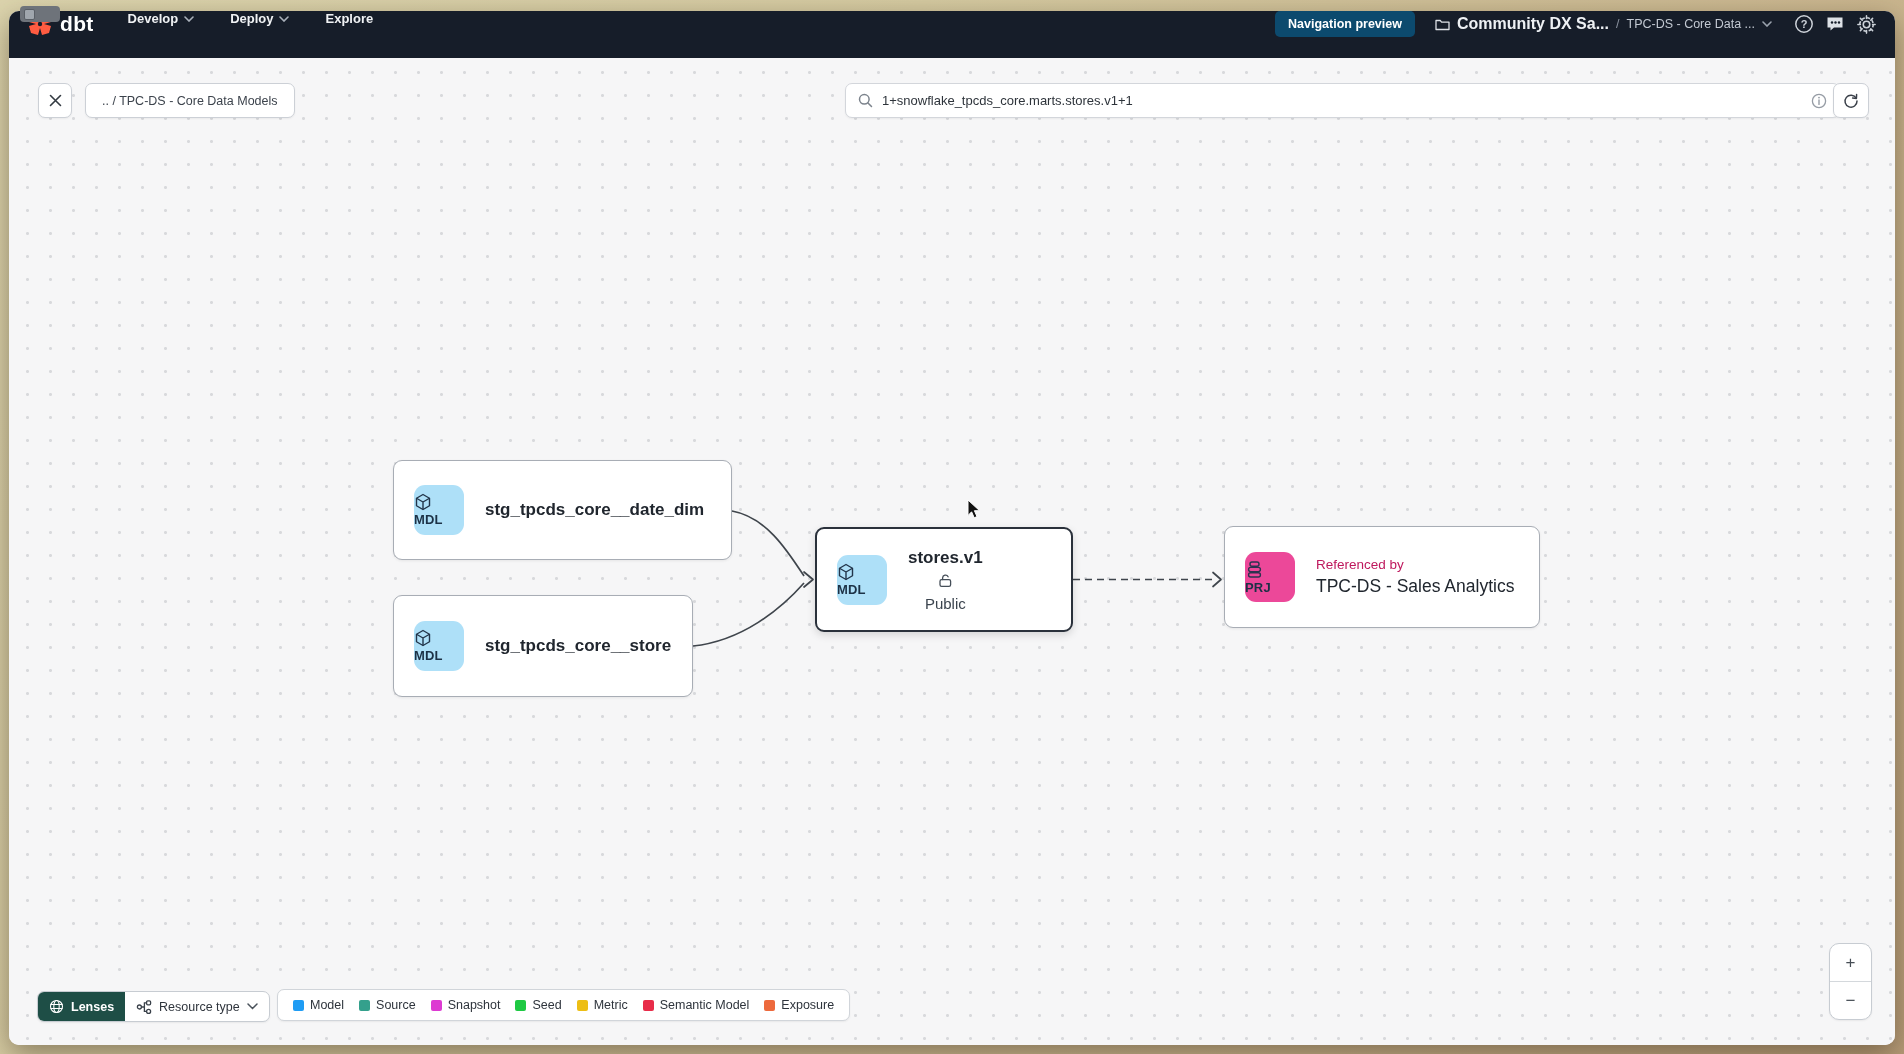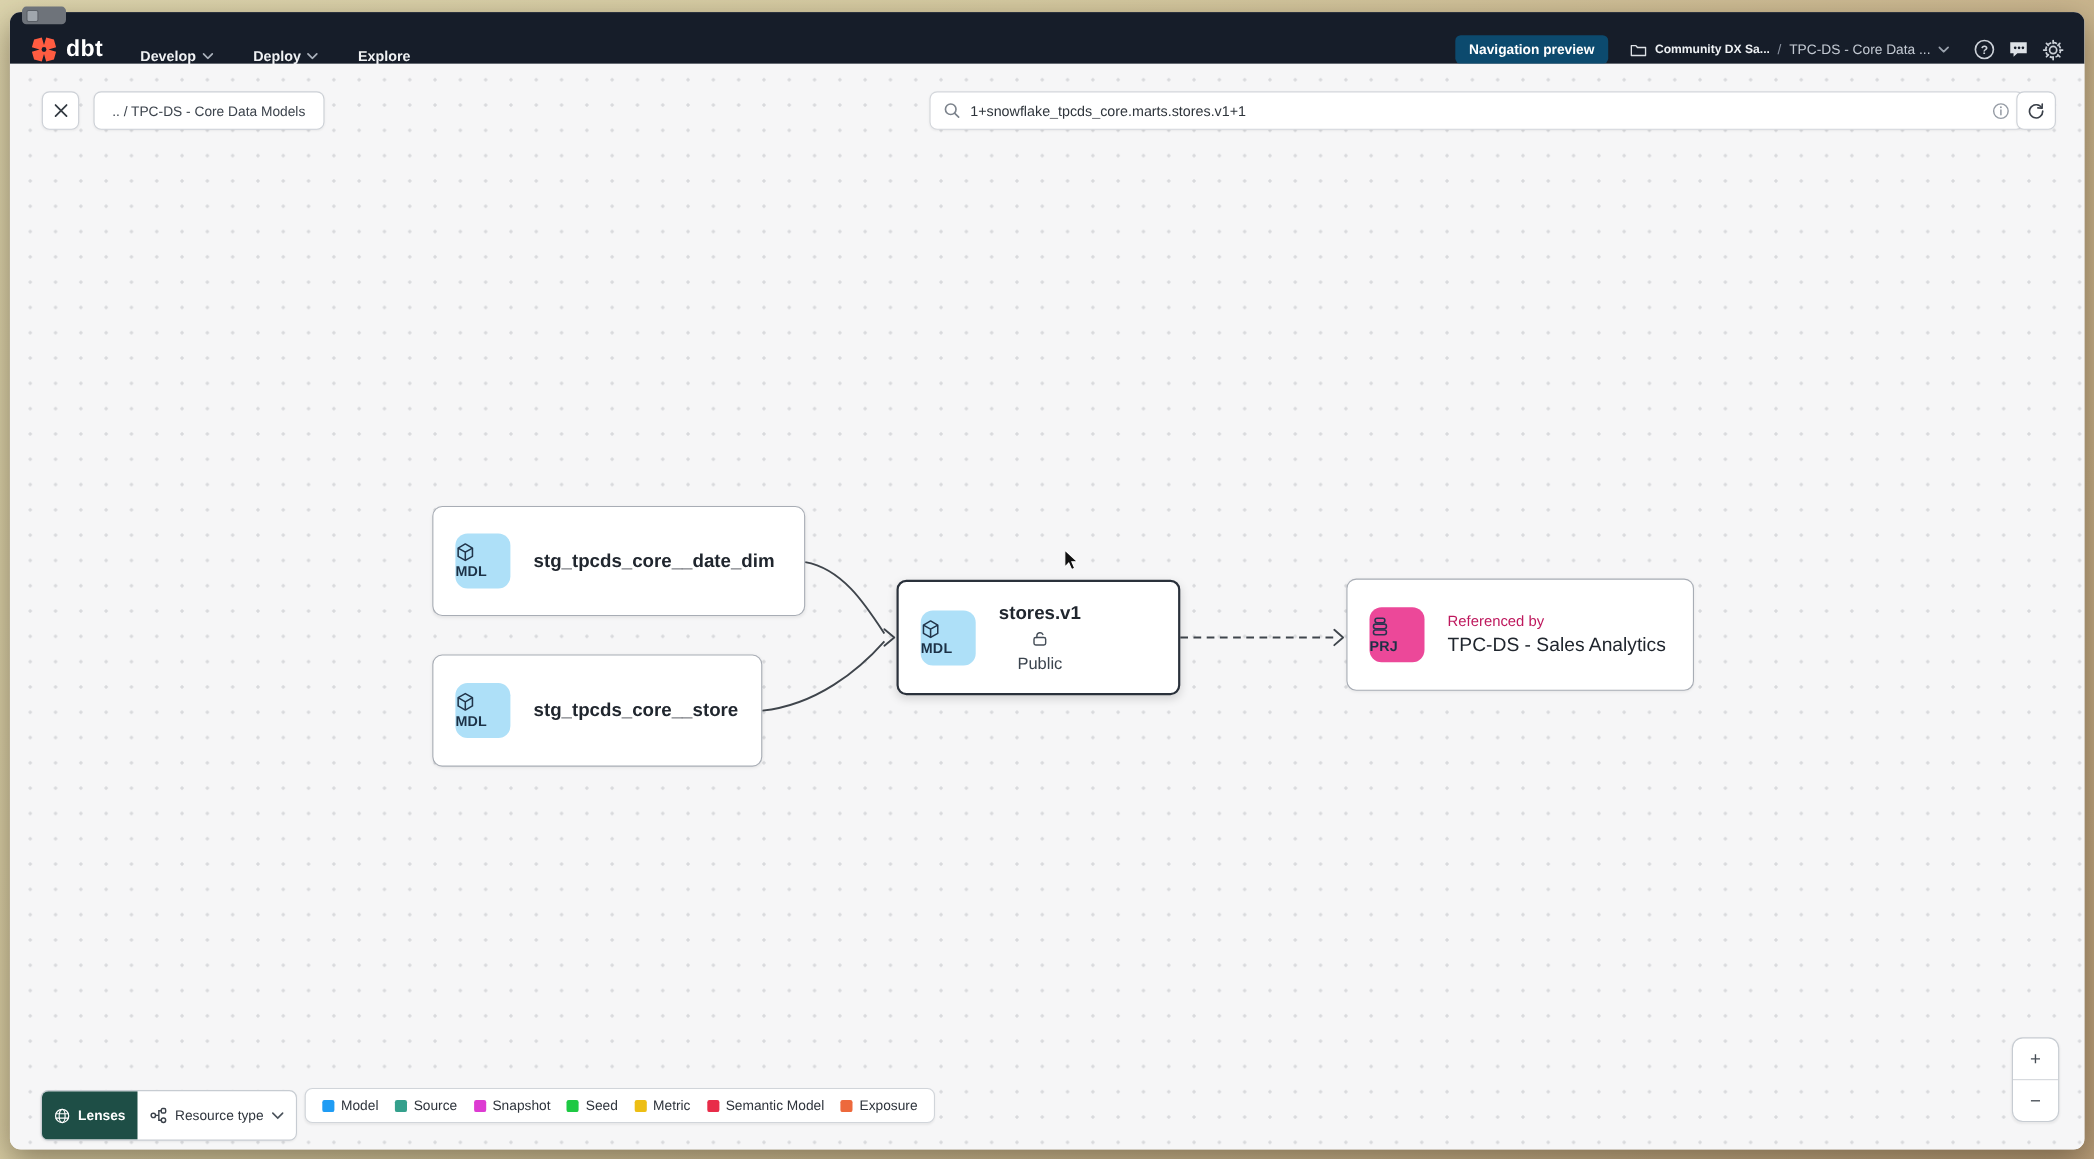--- a/index.html
+++ b/index.html
@@ -14,32 +14,32 @@
   .rec-widget { position:absolute; left:20px; top:6px; width:40px; height:16px;
     background:#6e737a; border-radius:4px; z-index:60; display:flex; align-items:center; }
   .rec-widget .sq { width:11px; height:11px; margin-left:4px; background:#a0a6ad;
     border:1px solid #5a5f66; border-radius:2px; }
 
   .app { position:absolute; left:9px; top:11px; width:1886px; height:1034px;
     border-radius:10px; overflow:hidden; background:#f6f6f7;
     box-shadow:0 10px 30px rgba(60,45,25,.5); }
 
   
-  .navbar { height:47px; background:#161d29; display:flex; align-items:flex-end;
+  .navbar { height:47px; background:#161d29; display:flex; align-items:flex-start;
     padding:0 18px; color:#e9ecef; }
   .logo { display:flex; align-items:center; gap:7px; }
   .logo-text { font-size:21px; font-weight:700; color:#fff; letter-spacing:.3px; }
   .menus { display:flex; align-items:center; gap:36px; margin-left:34px; }
   .menu-item { display:flex; align-items:center; gap:6px; font-size:13px; font-weight:700;
     color:#f0f2f4; cursor:pointer; }
   .nav-right { margin-left:auto; display:flex; align-items:center; gap:14px; }
   .preview-badge { background:#0c4a6e; color:#fff; font-size:12.5px; font-weight:700;
     padding:6px 13px; border-radius:5px; white-space:nowrap; }
   .crumbs { display:flex; align-items:center; gap:7px; margin-left:6px; white-space:nowrap; }
-  .crumb-account { font-size:11px; font-weight:700; color:#eef1f4; }
+  .crumb-account { font-size:16px; font-weight:700; color:#eef1f4; }
   .crumb-sep { color:#8b93a0; font-size:12.5px; }
   .crumb-project { font-size:12.5px; color:#c3c9d2; }
   .nav-icons { display:flex; align-items:center; gap:11px; margin-left:8px; }
   .icon-btn { display:flex; align-items:center; justify-content:center; cursor:pointer; }
 
   
   .canvas { position:relative; width:1886px; height:987px;
     background-color:#f6f6f7;
     background-image:radial-gradient(circle,#d8d9dc 1.3px, transparent 1.6px);
     background-size:23px 23px; background-position:7px 3px; }
@@ -75,21 +75,21 @@
   .node-sub { display:flex; align-items:center; gap:7px; margin-top:5px;
     font-size:15px; color:#3b444e;flex-direction:column; }
   .node-eyebrow { font-size:13.5px; color:#be185d; margin-bottom:4px; }
   .node-title-lg { font-size:17.5px; font-weight:500; color:#20262e; white-space:nowrap; }
   .n-date { left:384px; top:402px; width:339px; height:100px; }
   .n-store { left:384px; top:537px; width:300px; height:102px; }
   .n-stores { left:806px; top:469px; width:258px; height:105px; }
   .n-prj { left:1215px; top:468px; width:316px; height:102px; }
 
   
-  .lens-group { position:absolute; left:28px; top:933px; height:46px; display:flex;
+  .lens-group { position:absolute; left:28px; top:933px; height:31px; display:flex;
     border:1px solid #c7ccd2; border-radius:7px; overflow:hidden; background:#fff;
     box-shadow:0 1px 2px rgba(0,0,0,.06); }
   .lens-seg { display:flex; align-items:center; gap:7px; padding:0 11px; cursor:pointer; }
   .lens-dark { background:#1e4e46; color:#fff; font-size:12.5px; font-weight:700; }
   .lens-light { font-size:12.5px; color:#2f353d; font-weight:500; }
   .legend { position:absolute; left:268px; top:931px; height:32px; background:#fff;
     border:1px solid #d1d5da; border-radius:7px; display:flex; align-items:center;
     gap:15px; padding:0 15px; box-shadow:0 1px 2px rgba(0,0,0,.06); }
   .legend-item { display:flex; align-items:center; gap:6px; }
   .swatch { width:11px; height:11px; border-radius:2px; }

